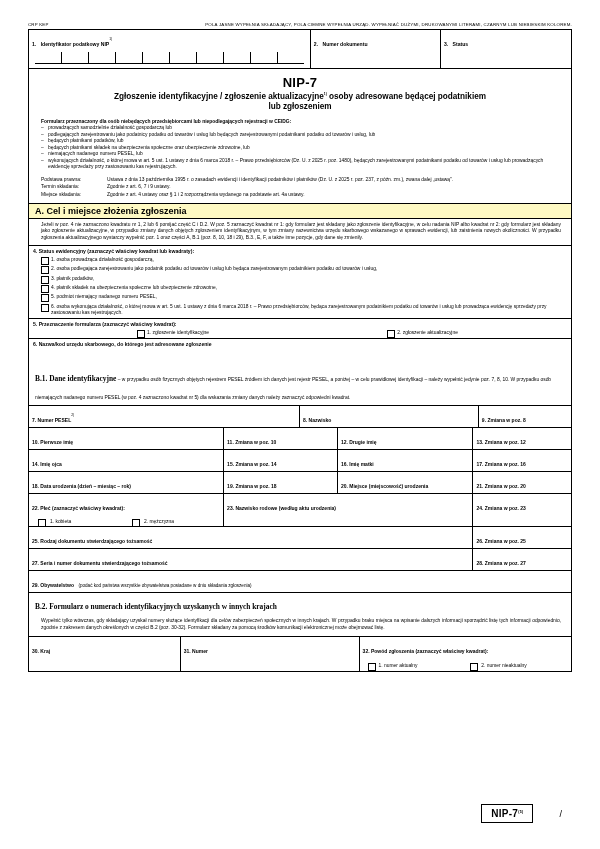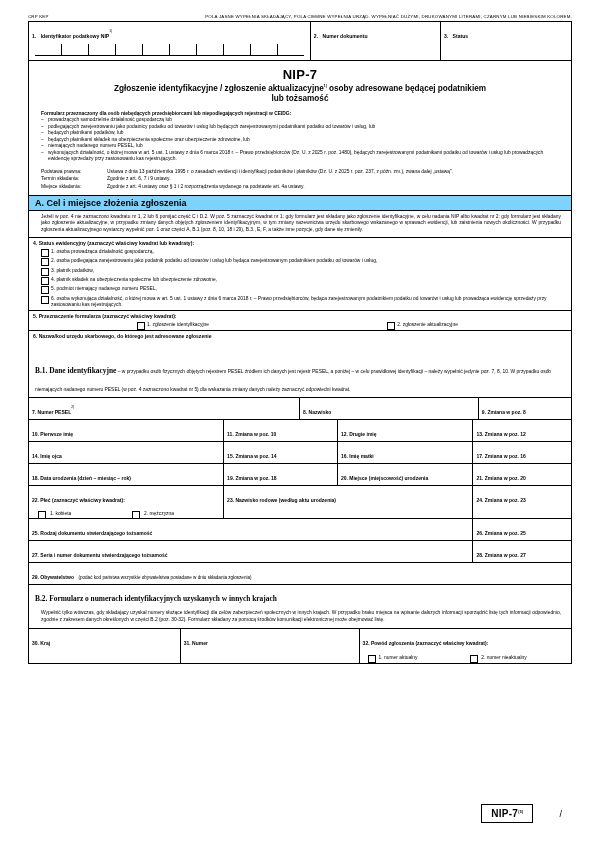--- a/index.html
+++ b/index.html
@@ -1,17 +1,17 @@
 <!DOCTYPE html>
 <html><head>
 <meta charset="utf-8">
 <style>
   html,body{margin:0;padding:0;background:#ffffff;}
   body{width:600px;height:849px;font-family:"Liberation Sans",sans-serif;color:#000;}
-  .page{position:relative;width:600px;height:849px;box-sizing:border-box;padding:14px 28px 18px 28px;}
+  .page{position:relative;width:600px;height:849px;box-sizing:border-box;padding:22px 28px 18px 28px;}
   .hdr-row{display:flex;justify-content:space-between;align-items:flex-end;font-size:4.4px;letter-spacing:.2px;margin-bottom:2px;}
   .hdr-left{font-size:4.4px;}
   .hdr-right{font-size:4.4px;}
   
   .toprow{display:flex;border:1px solid #000;box-sizing:border-box;height:40px;}
   .toprow > div{box-sizing:border-box;position:relative;}
   .cell-l{width:52%;border-right:1px solid #000;padding:2px 3px;}
   .cell-m{width:24%;border-right:1px solid #000;padding:2px 3px;}
   .cell-r{width:24%;padding:2px 3px;}
   .cap{font-size:5.1px;font-weight:bold;}
@@ -27,21 +27,21 @@
   .t2{font-size:8.2px;font-weight:bold;line-height:1.22;margin-top:2px;}
   .intro{font-size:4.9px;line-height:1.32;padding:3px 10px 4px 12px;}
   .intro b{font-weight:bold;}
   ul.dash{margin:0;padding:0;list-style:none;}
   ul.dash li{padding-left:7px;position:relative;}
   ul.dash li:before{content:"\2013";position:absolute;left:0;}
   .lawtable{font-size:4.9px;line-height:1.3;padding:2px 10px 4px 12px;}
   .lawrow{display:flex;margin-bottom:1px;}
   .lawrow .lab{width:66px;flex:0 0 66px;}
   .lawrow .val{flex:1;}
-  .secbar{border-top:1px solid #000;border-bottom:1px solid #000;font-size:9px;font-weight:bold;padding:2px 6px;background:#7dd3fc;}
+  .secbar{border-top:1px solid #000;border-bottom:1px solid #000;font-size:9px;font-weight:bold;padding:2px 6px;background:#fef9c3;}
   .sectext{font-size:4.9px;line-height:1.33;padding:3px 10px 4px 12px;text-align:justify;}
   .fieldlabel{font-size:5.1px;font-weight:bold;padding:2px 4px 1px 4px;}
   .boxrow{border-top:1px solid #000;}
   .chk{display:inline-block;width:6px;height:6px;border:1px solid #000;position:absolute;left:7px;top:1px;}
   .optline{font-size:4.9px;padding:1.5px 4px 1.5px 22px;position:relative;line-height:1.3;}
   .optline .chk{left:12px;top:1.5px;}
   .twoopt{display:flex;font-size:4.9px;padding:2px 4px 3px 0;}
   .twoopt > div{position:relative;padding-left:18px;}
   .twoopt .o1{width:52%;margin-left:100px;}
   .twoopt .o2{width:38%;}
@@ -96,21 +96,21 @@
       <span class="cap">Status</span>
     </div>
   </div>
 
   <div class="mainbox">
 
     <div class="title">
       <div class="t1">NIP-7</div>
       <div class="t2">
         <span>Zgłoszenie identyfikacyjne / zgłoszenie aktualizacyjne</span><span class="sup">1)</span><span> osoby adresowane będącej podatnikiem</span>
-        <div>lub tożsamość</div>
+        <div>lub zgłoszeniem</div>
       </div>
     </div>
 
     <div class="intro">
       <b>Formularz przeznaczony dla osób niebędących przedsiębiorcami lub niepodlegających rejestracji w CEIDG:</b>
       <ul class="dash">
         <li>prowadzących samodzielnie działalność gospodarczą lub</li>
         <li>podlegających zarejestrowaniu jako podatnicy podatku od towarów i usług lub będących zarejestrowanymi podatnikami podatku od towarów i usług, lub</li>
         <li>będących płatnikami podatków, lub</li>
         <li>będących płatnikami składek na ubezpieczenia społeczne oraz ubezpieczenie zdrowotne, lub</li>

